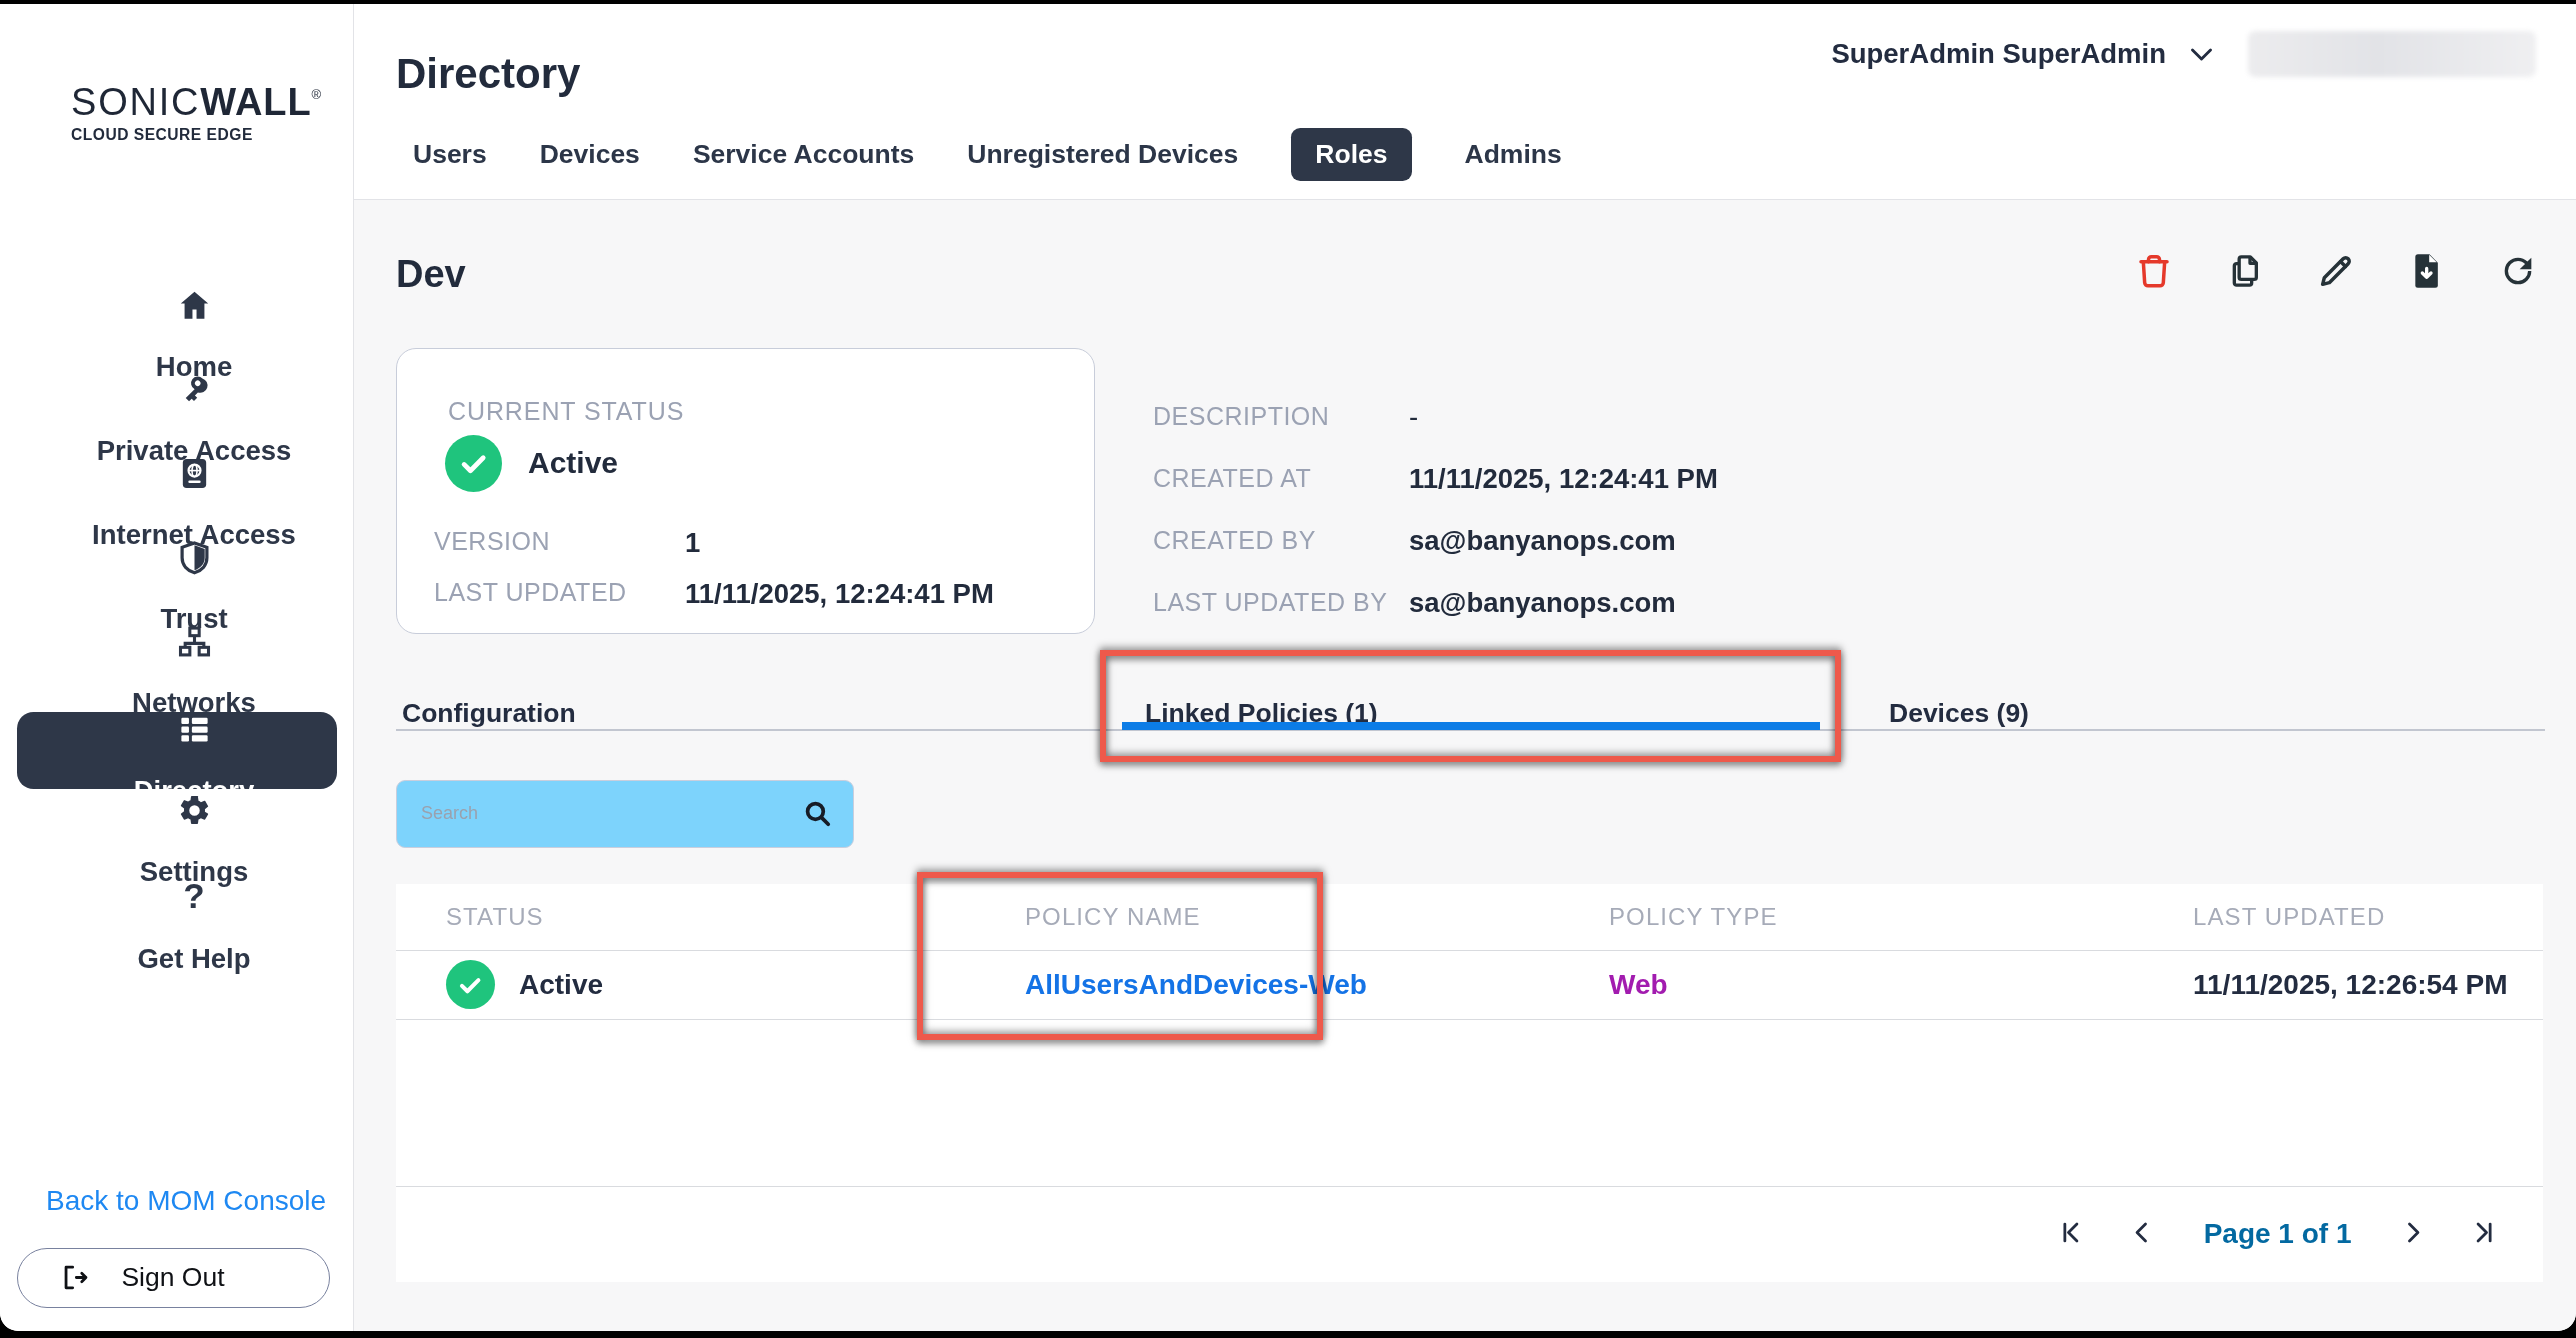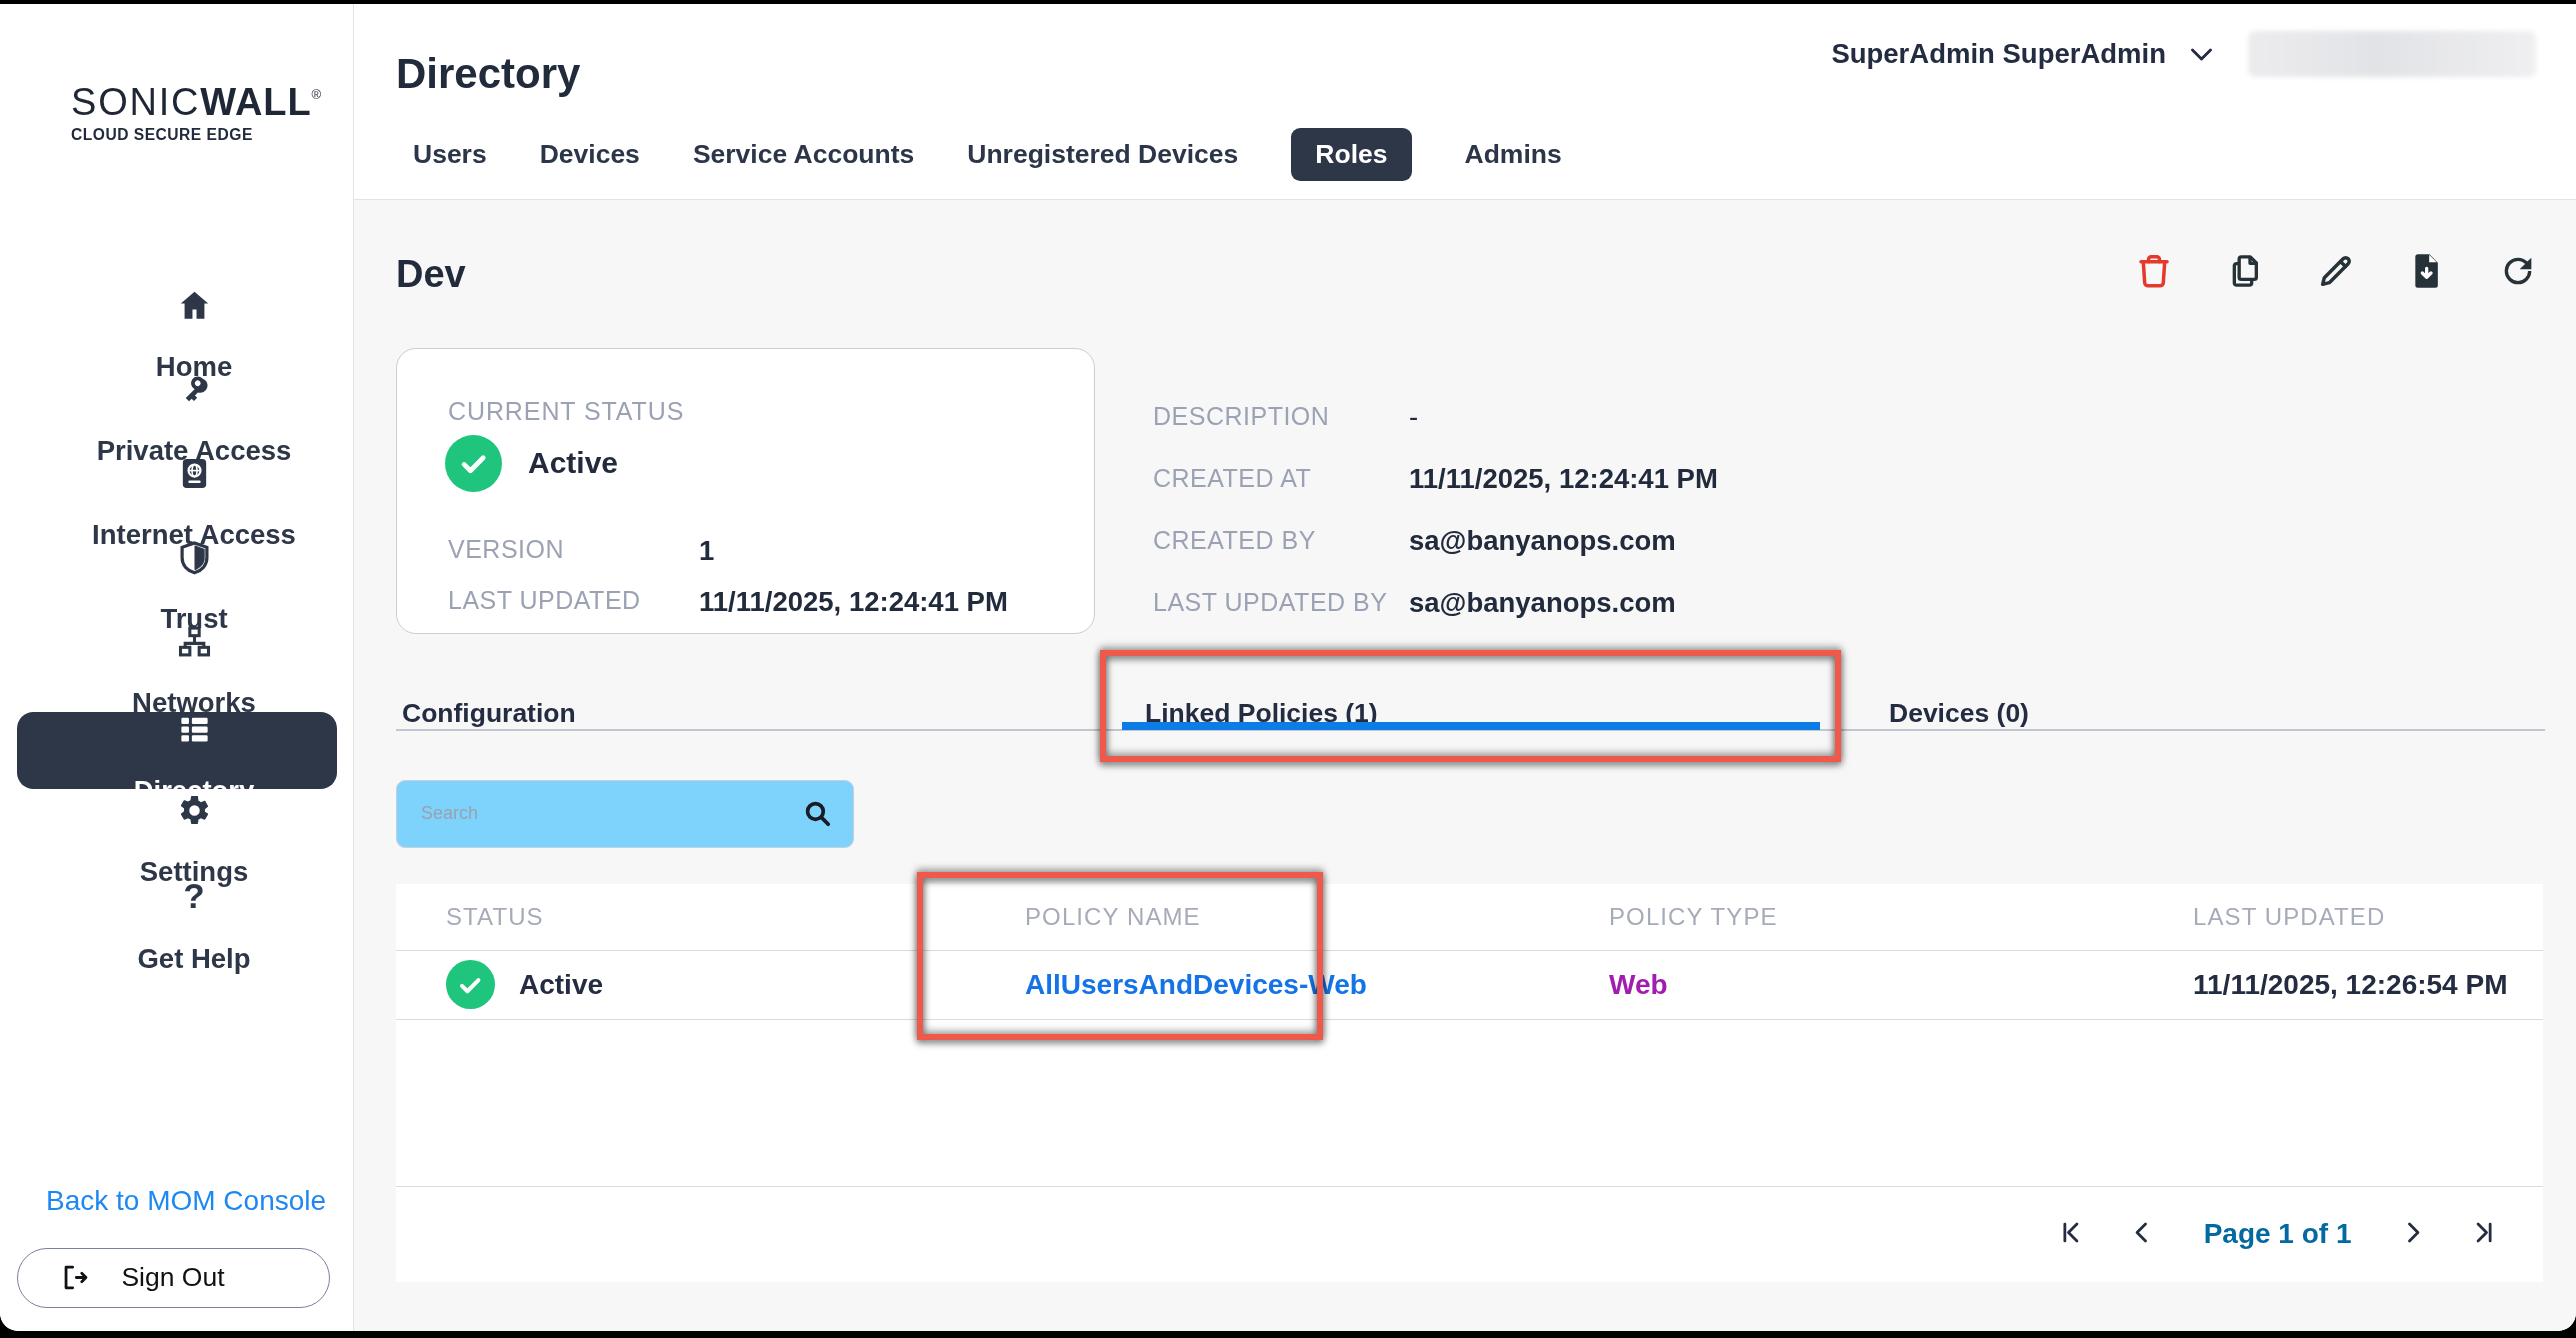--- a/index.html
+++ b/index.html
@@ -80,21 +80,21 @@
     position: absolute; left: 42px; top: 148px; width: 699px; height: 286px;
     background: #fff; border: 1.8px solid #c8cdda; border-radius: 20px;
   }
   .cs-label { position: absolute; left: 51px; top: 48px; font-size: 25px; color: #9ba2b3; letter-spacing: 0.9px; }
   .cs-row { position: absolute; left: 48px; top: 86px; display: flex; align-items: center; gap: 26px; }
   .check-circle { border-radius: 50%; background: #1fc47d; display: flex; align-items: center; justify-content: center; }
   .check-circle.big { width: 57px; height: 57px; }
   .check-circle.small { width: 49px; height: 49px; }
   .check-circle svg { width: 62%; height: 62%; }
   .cs-value { font-size: 30px; font-weight: 700; color: #222b3c; }
-  .kv { position: absolute; left: 51px; display: flex; margin-top: 8px; }
+  .kv { position: absolute; left: 37px; display: flex; }
   .kv.v-row { top: 178px; } .kv.u-row { top: 229px; }
   .kv .k { width: 251px; font-size: 25px; color: #9ba2b3; letter-spacing: 0.5px; }
   .kv .v { font-size: 27.5px; font-weight: 700; color: #222b3c; }
   
   .details { position: absolute; left: 799px; top: 201px; display: grid; grid-template-columns: 256px auto; row-gap: 30px; }
   .details .dk { font-size: 25px; color: #9ba2b3; letter-spacing: 0.5px; align-self: center; }
   .details .dv { font-size: 27.5px; font-weight: 700; color: #222b3c; align-self: center; }
   .details .dv.plain { font-weight: 400; }
   
   .subtab { position: absolute; top: 498px; font-size: 26.5px; font-weight: 700; color: #232c40; cursor: pointer; }
@@ -328,21 +328,21 @@
         <span class="dk">CREATED AT</span>
         <span class="dv">11/11/2025, 12:24:41 PM</span>
         <span class="dk">CREATED BY</span>
         <span class="dv">sa@banyanops.com</span>
         <span class="dk">LAST UPDATED BY</span>
         <span class="dv">sa@banyanops.com</span>
       </div>
 
       <span class="subtab c1">Configuration</span>
       <span class="subtab c2">Linked Policies (1)</span>
-      <span class="subtab c3">Devices (0)</span>
+      <span class="subtab c3">Devices (9)</span>
       <div class="subtab-divider"></div>
       <div class="subtab-indicator"></div>
 
       <div class="annotation-box box1"></div>
 
       <div class="searchbar">
         <input type="text" placeholder="Search" style="">
         <span class="search-icon">
           <svg viewBox="0 0 24 24" fill="none" stroke="currentColor" stroke-width="2.7" stroke-linecap="round">
               <circle cx="10.5" cy="10.5" r="5.7"></circle>

